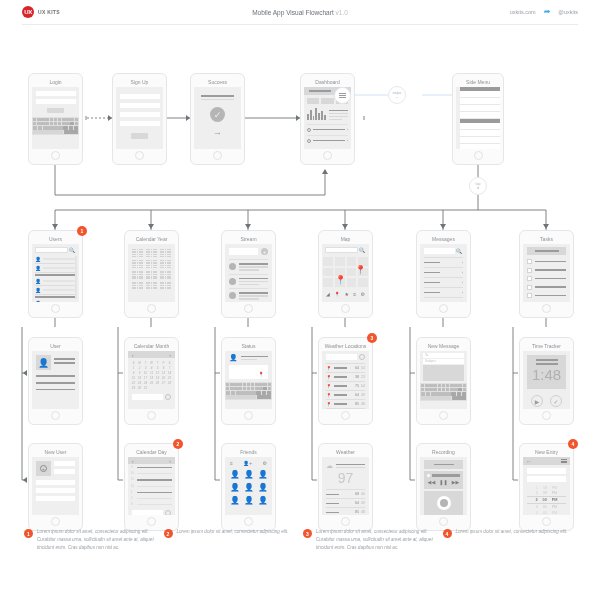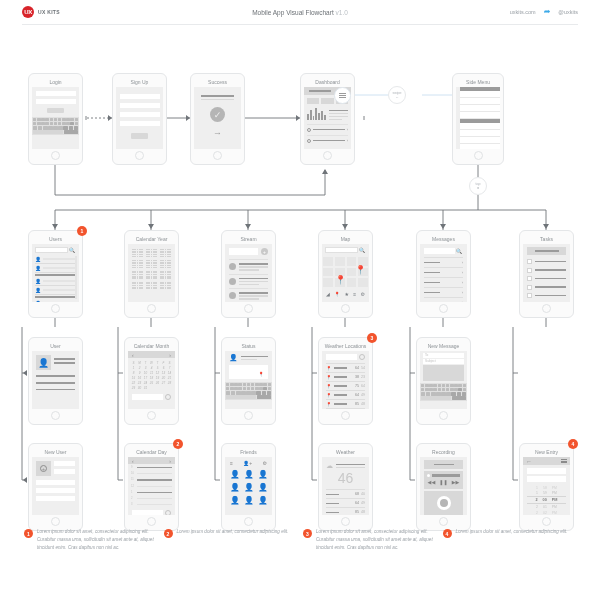--- a/index.html
+++ b/index.html
@@ -1130,20 +1130,35 @@
           <i class="dk"></i>
       <i class="dk"></i>
           <i class="dk"></i>
           <i class="sp"></i>
           <i class="dk"></i>
     </div>
   </div>
   <div class="home"></div>
 </div>
 
+<div class="phone" style="left:519px; top:312px; width:55px; height:88px;">
+  <div class="cap">Time Tracker</div>
+  <div class="screen">
+    <div class="bar" style="margin:4px 4px 0;padding:4px 0 6px;display:flex;flex-direction:column;align-items:center;">
+      <div class="bard" style="width:22px;height:1.8px;"></div>
+      <div class="bard" style="width:22px;height:1.8px;margin-top:2px;"></div>
+      <div style="font-size:15px;color:#b0b0b0;line-height:1.1;margin-top:2px;">1:48</div>
+    </div>
+    <div style="display:flex;justify-content:center;gap:7px;margin-top:6px;">
+      <span style="width:12px;height:12px;border-radius:50%;border:1px solid #cfcfcf;display:flex;align-items:center;justify-content:center;font-size:6px;color:#9b9b9b;">▶</span>
+      <span style="width:12px;height:12px;border-radius:50%;border:1px solid #cfcfcf;display:flex;align-items:center;justify-content:center;font-size:6px;color:#9b9b9b;">✓</span>
+    </div>
+  </div>
+  <div class="home"></div>
+</div>
 
 <div class="phone" style="left:28px; top:418px; width:55px; height:88px;">
   <div class="cap">New User</div>
   <div class="screen">
     <div style="display:flex;gap:3px;padding:4px 4px 0;align-items:flex-start;">
       <span class="bar" style="width:15px;height:15px;display:flex;align-items:center;justify-content:center;">
         <i style="width:7px;height:7px;border-radius:50%;border:1px solid #8d8d8d;display:flex;align-items:center;justify-content:center;font-size:5px;color:#8d8d8d;font-style:normal;">+</i>
       </span>
       <span style="flex:1;display:flex;flex-direction:column;gap:3px;">
             <i class="white" style="height:5px;display:block;"></i>
@@ -1232,21 +1247,21 @@
   <div class="cap">Weather</div>
   <div class="screen">
     <div style="margin:3px 4px 0;padding:2px 0 3px;">
       <div style="display:flex;align-items:center;gap:3px;">
         <span style="font-size:7px;color:#c4c4c4;">☁</span>
         <span style="flex:1;display:flex;flex-direction:column;gap:1.5px;">
               <i class="bard" style="height:1.5px;display:block;"></i>
               <i class="bar" style="height:1.5px;display:block;"></i>
             </span>
       </div>
-      <div style="font-size:14px;color:#c9c9c9;text-align:center;line-height:1.1;margin-top:1px;">46</div>
+      <div style="font-size:14px;color:#c9c9c9;text-align:center;line-height:1.1;margin-top:1px;">97</div>
     </div>
     <div style="padding:0 4px;display:flex;flex-direction:column;">
       <div style="display:flex;align-items:center;gap:2px;border-top:1px solid #dedede;padding:2px 0;">
         <span class="bard" style="width:13px;height:1.5px;"></span>
             <span style="flex:1;"></span>
         <span style="font-size:3.6px;color:#8a8a8a;">68</span>
         <span style="font-size:3.6px;color:#b6b6b6;">40</span>
       </div>
       <div style="display:flex;align-items:center;gap:2px;border-top:1px solid #dedede;padding:2px 0;">
         <span class="bard" style="width:13px;height:1.5px;"></span>

